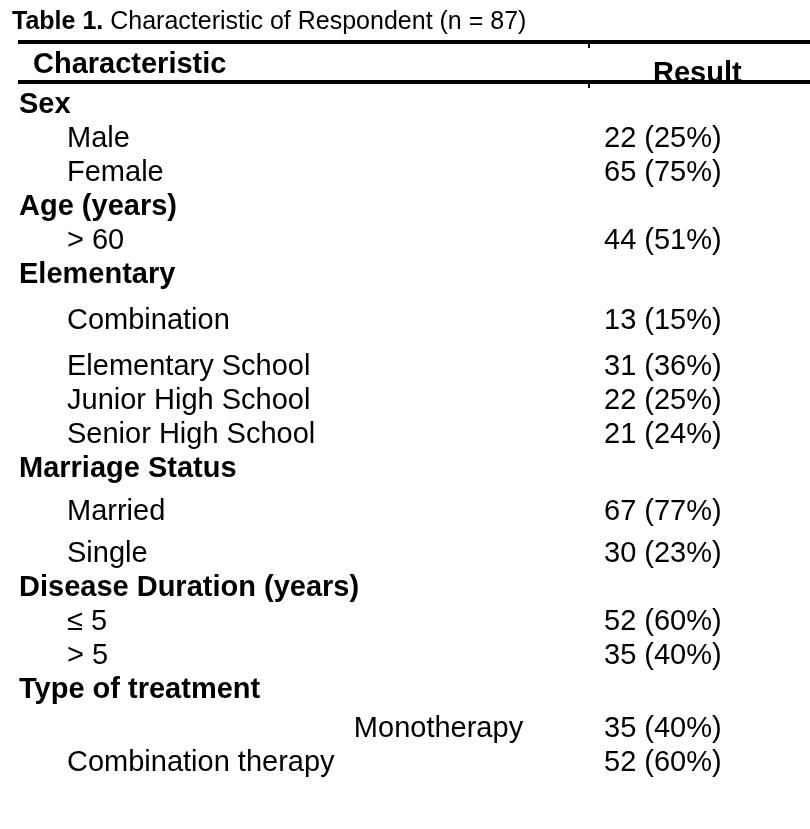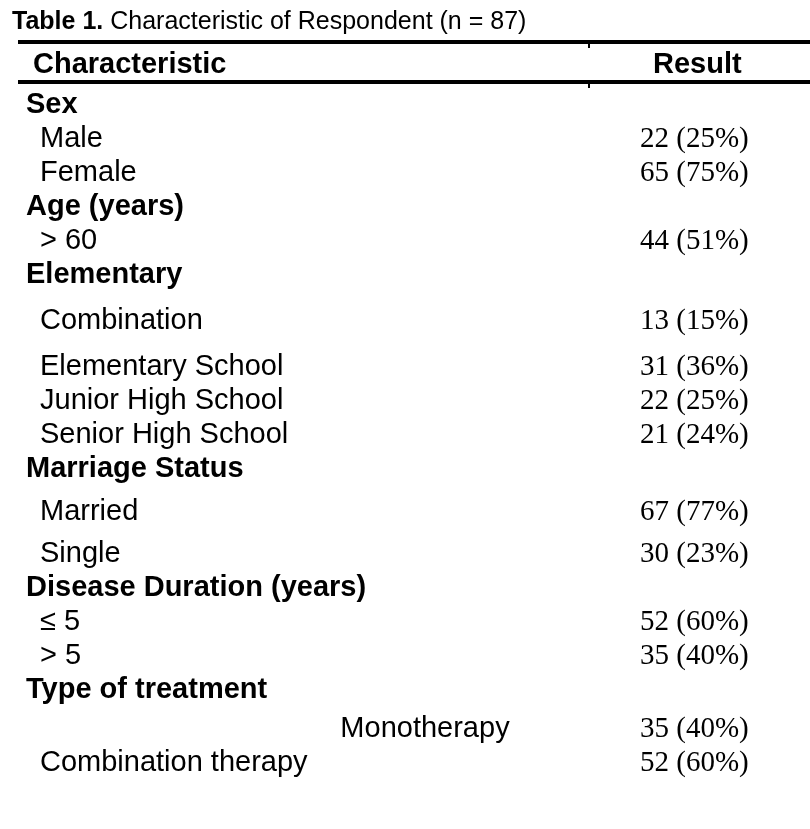--- a/index.html
+++ b/index.html
@@ -46,44 +46,43 @@
   .header-row {
     position: absolute;
     top: 46px;
     left: 0;
     width: 100%;
     height: 34px;
     line-height: 34px;
     font-size: 29px;
   }
   .col-char   { position: absolute; left: 33px;  white-space: nowrap; text-align: right; }
-  .col-result { position: absolute; left: 653px; white-space: nowrap; }
+  .col-result { position: absolute; left: 653px; white-space: nowrap; margin-top: 9px; }
 
   
   .tbody {
     position: absolute;
     top: 86px;
     left: 0;
     width: 100%;
   }
   .row {
     position: relative;
     height: 34px;
     line-height: 34px;
     font-size: 29px;
     white-space: nowrap;
   }
   .cell-label { display: inline-block; }
-  .section .cell-label { padding-left: 26px; font-weight: bold; }
-  .item    .cell-label { padding-left: 40px; }
+  .section .cell-label { padding-left: 19px; font-weight: bold; }
+  .item    .cell-label { padding-left: 67px; }
   .cell-result {
     position: absolute;
-    left: 640px;
+    left: 604px;
     top: 0;
-    font-family: Liberation Serif, serif;
   }
   
   .row:nth-child(7)  { margin-top: 12px; margin-bottom: 12px; } 
   .row:nth-child(12) { margin-top: 9px;  margin-bottom: 8px;  } 
   .row:nth-child(18) { margin-top: 5px; text-align: center; }                       
 </style>
 </head>
 <body>
 
 <div class="page">

